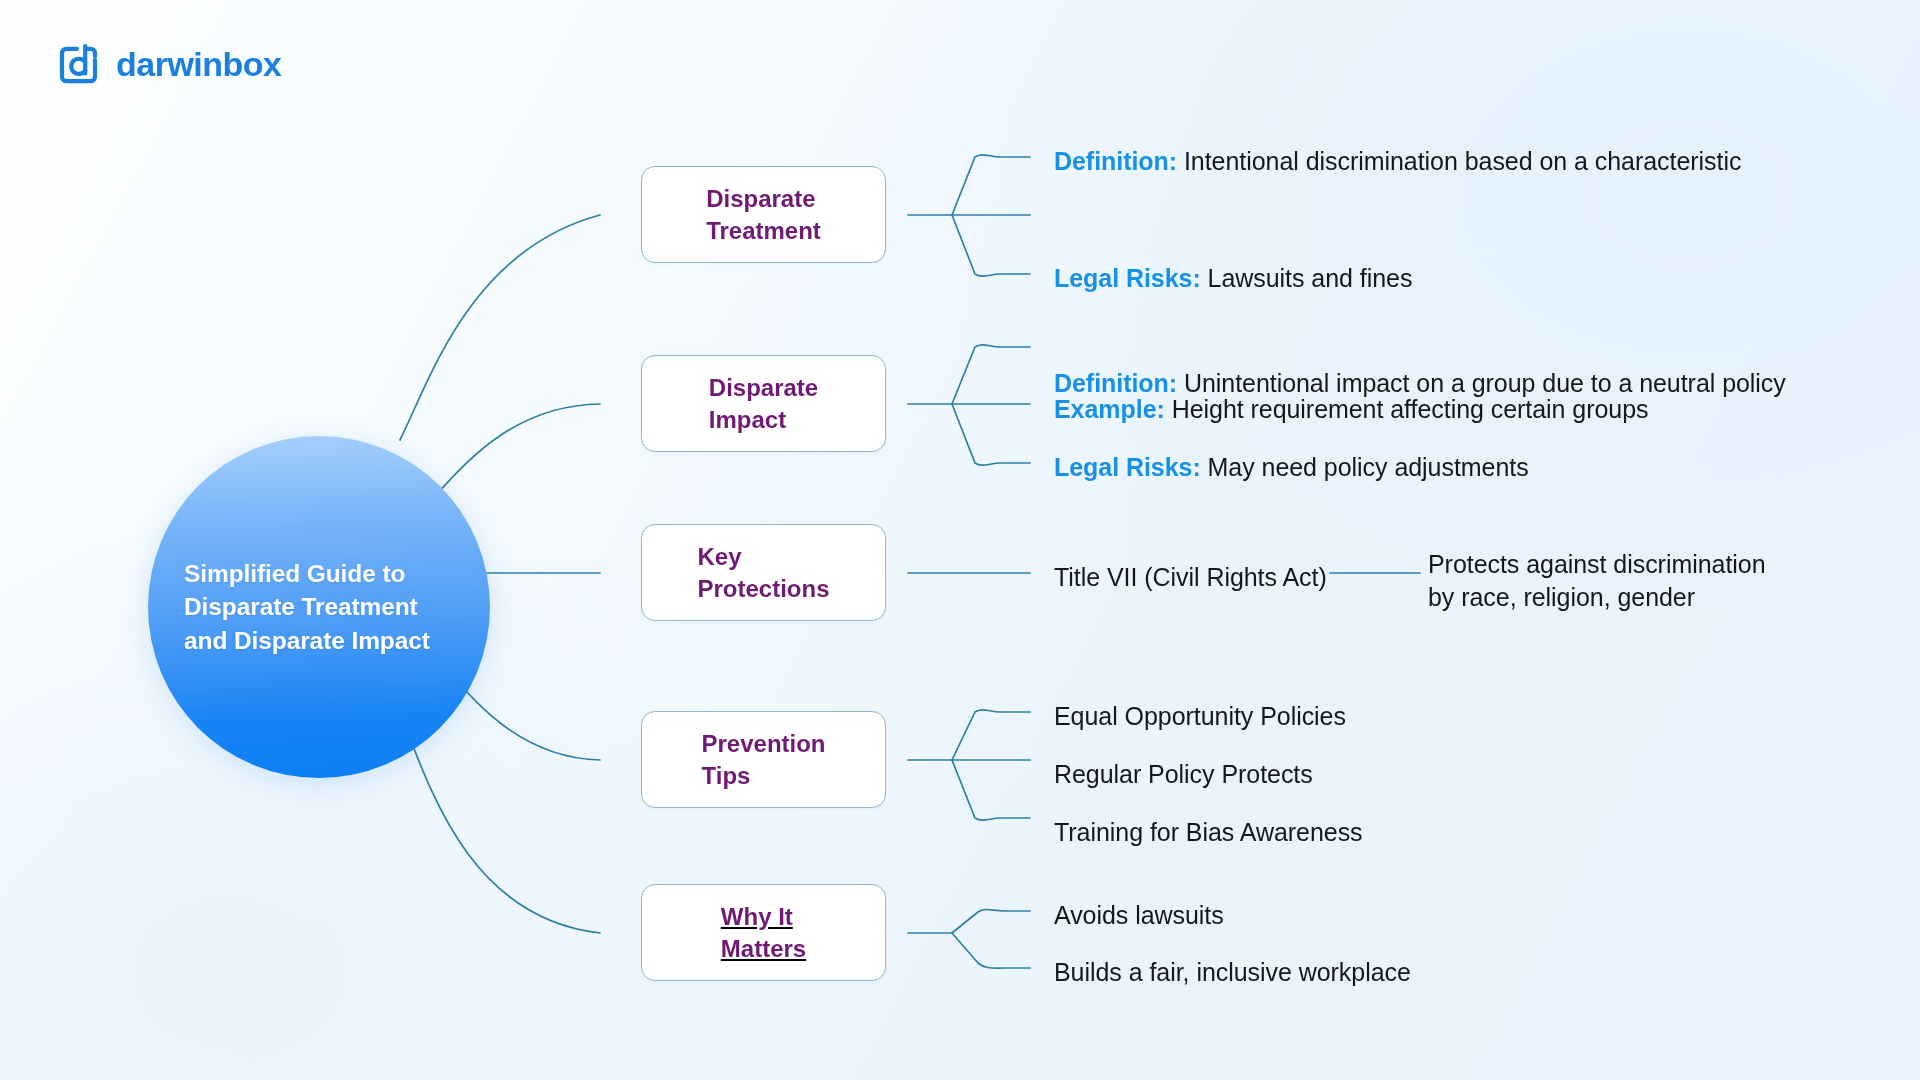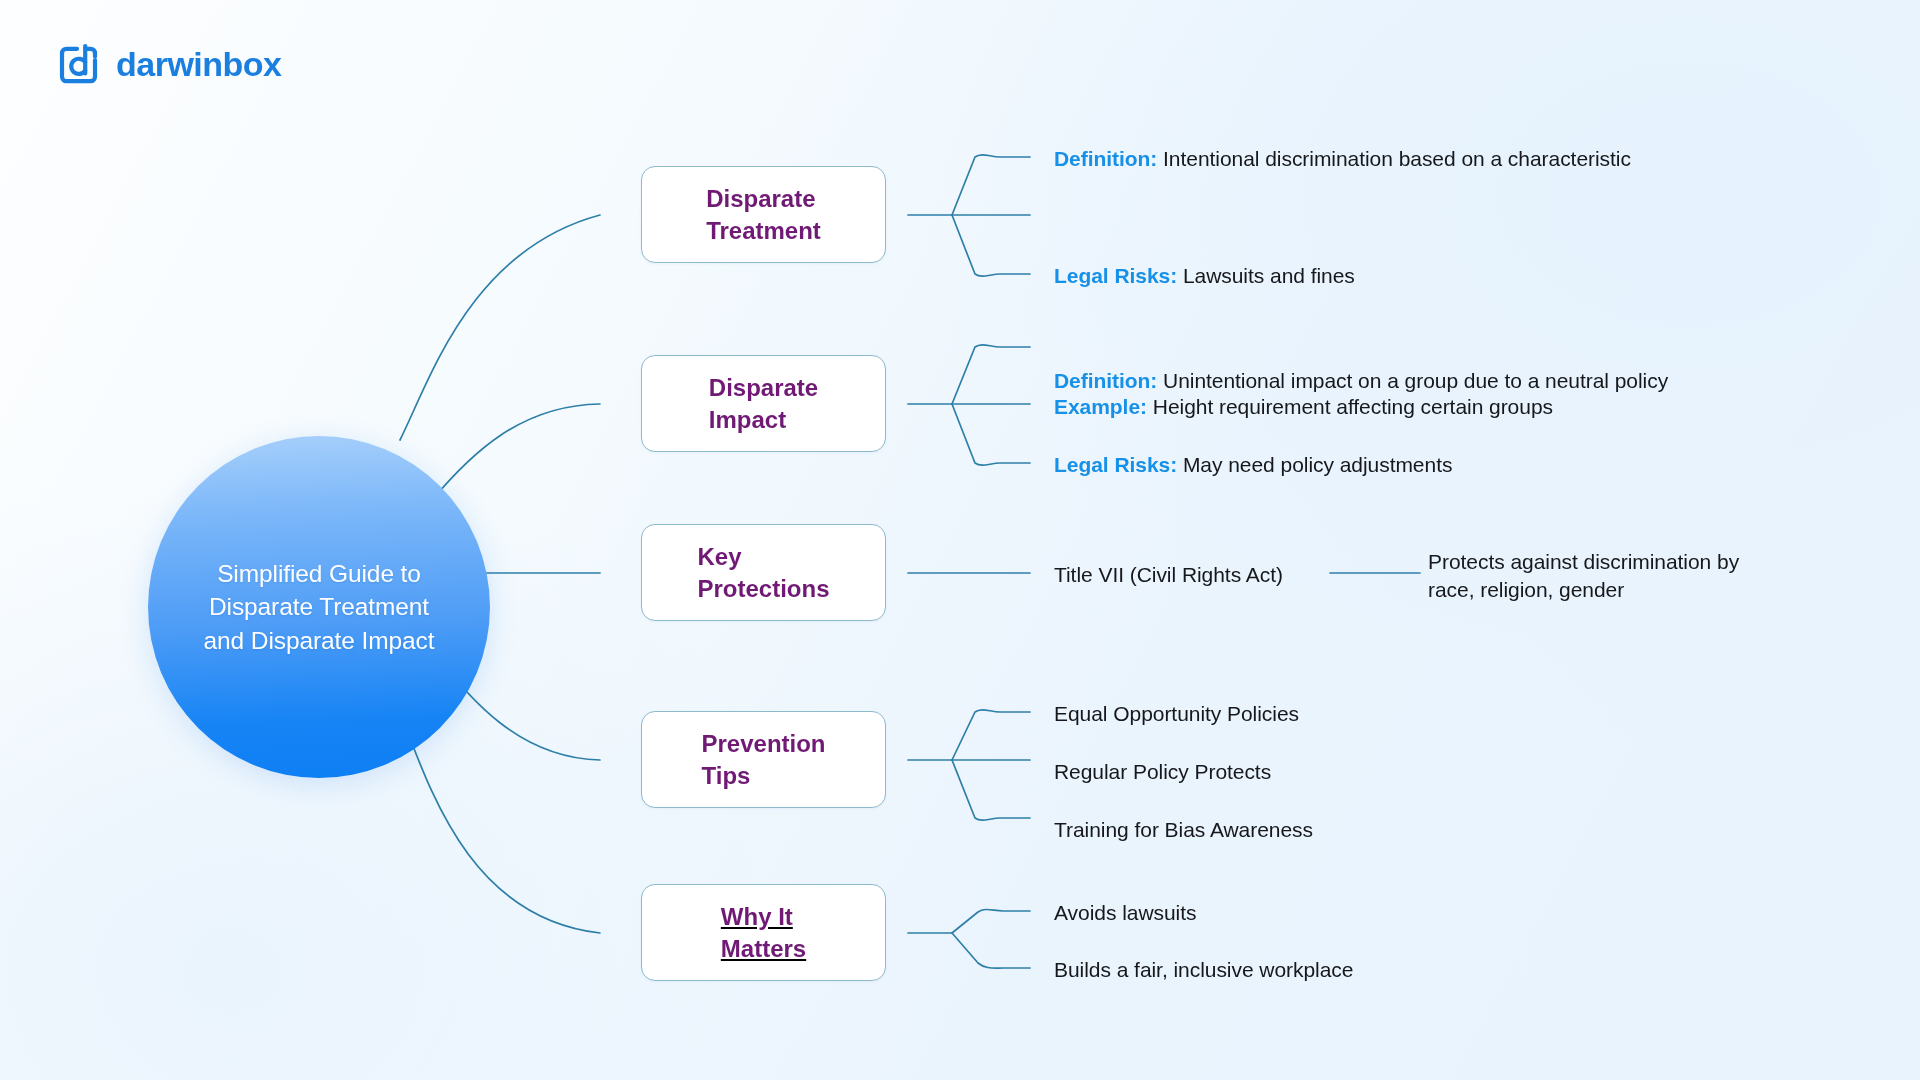--- a/index.html
+++ b/index.html
@@ -62,23 +62,22 @@
     border-radius: 50%;
     background: linear-gradient(178deg, #a7d0fb 0%, #7ab6f9 24%, #4d9cf6 55%, #1784f5 82%, #0d7ef4 100%);
     display: flex;
     align-items: center;
     justify-content: center;
     box-shadow: 0 6px 30px rgba(28,122,226,0.16);
   }
   #core .core-text {
     color: #ffffff;
     font-size: 24.5px;
-    font-weight: 400;
+    font-weight: 700;
     line-height: 1.36;
-    text-align: center;
     width: 270px;
     letter-spacing: -0.1px;
     text-shadow: 0 1px 2px rgba(20,90,170,0.18);
   }
 
   
   .node {
     position: absolute;
     width: 245px;
     height: 97px;
@@ -95,21 +94,21 @@
     font-size: 24px;
     font-weight: 700;
     color: #701a75;
     line-height: 1.33;
     text-align: left;
   }
 
   
   .leaf {
     position: absolute;
-    font-size: 21px;
+    font-size: 25px;
     color: #16181b;
     line-height: 1.32;
     white-space: nowrap;
     letter-spacing: -0.05px;
   }
   .leaf .lbl {
     color: #1790e8;
     font-weight: 700;
   }
   .leaf.wrap { white-space: normal; width: 360px; }

